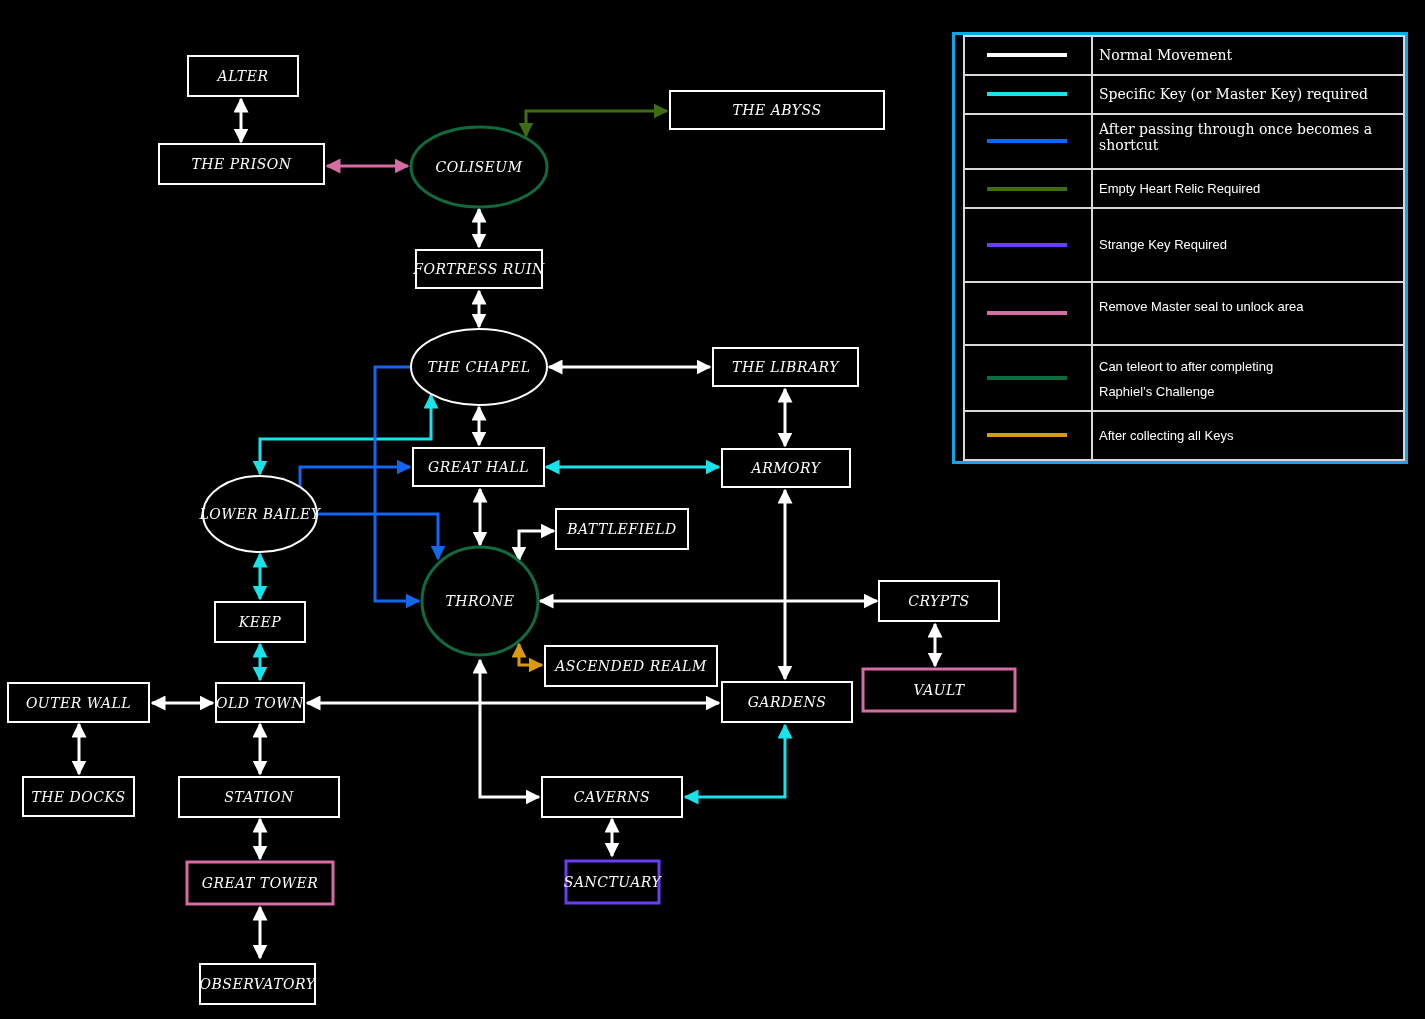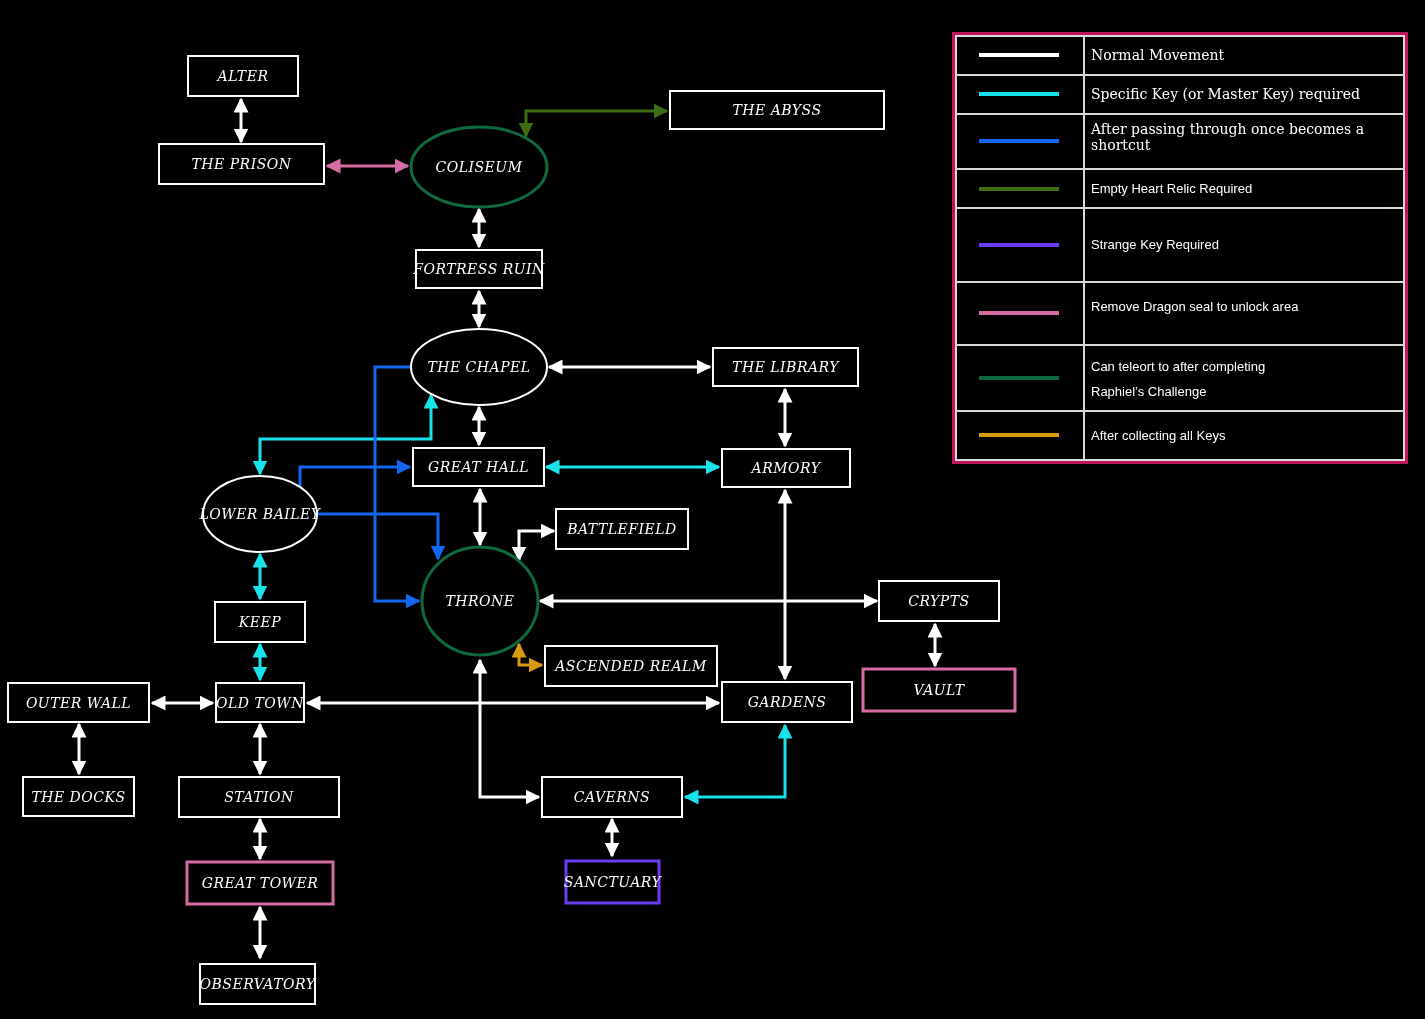--- a/index.html
+++ b/index.html
@@ -1,19 +1,19 @@
 <!DOCTYPE html>
 <html><head>
 <meta charset="utf-8">
 <style>
   html, body { margin:0; padding:0; background:#000; }
   body { width:1425px; height:1019px; position:relative; overflow:hidden; font-family:"DejaVu Serif", serif; }
   #map { position:absolute; left:0; top:0; }
   .node-label { font-family:"DejaVu Serif", serif; font-style:italic; font-size:14px; fill:#fff; letter-spacing:0.5px; }
-  #legend { position:absolute; left:952px; top:32px; width:456px; height:432px; border:3px solid #be185d; box-sizing:border-box; background:#000; }
+  #legend { position:absolute; left:952px; top:32px; width:456px; height:432px; border:3px solid #0ea5e9; box-sizing:border-box; background:#000;padding-left:8px; }
   #legend table { width:100%; height:100%; border-collapse:collapse; }
   #legend td { border:2px solid #d8d8d8; color:#fff; padding:0 6px; vertical-align:middle; }
   #legend td.swatch-cell { width:126px; padding:0; }
   #legend .swatch { display:block; width:80px; height:4px; margin:0 auto 0 22px; }
   #legend .lbl-serif { font-family:"DejaVu Serif", serif; font-size:14px; }
   #legend .lbl-sans { font-family:"Liberation Sans", sans-serif; font-size:13px; }
 </style>
 </head>
 <body>
 
@@ -204,21 +204,21 @@
     <tr style="height:72px">
           <td class="swatch-cell">
             <span class="swatch" style="background:#6a3cf2"></span>
           </td>
           <td class="lbl-sans">Strange Key Required</td>
         </tr>
     <tr style="height:62px">
           <td class="swatch-cell">
             <span class="swatch" style="background:#d56ca4"></span>
           </td>
-          <td class="lbl-sans" style="vertical-align:top;padding-top:16px">Remove Dragon seal to unlock area</td>
+          <td class="lbl-sans" style="vertical-align:top;padding-top:16px">Remove Master seal to unlock area</td>
         </tr>
     <tr style="height:64px">
           <td class="swatch-cell">
             <span class="swatch" style="background:#0f6b3e"></span>
           </td>
           <td class="lbl-sans" style="vertical-align:top;padding-top:8px;line-height:25px;padding-right:110px">Can teleort to after completing Raphiel’s Challenge</td>
         </tr>
     <tr style="height:48px">
           <td class="swatch-cell">
             <span class="swatch" style="background:#d99a10"></span>

